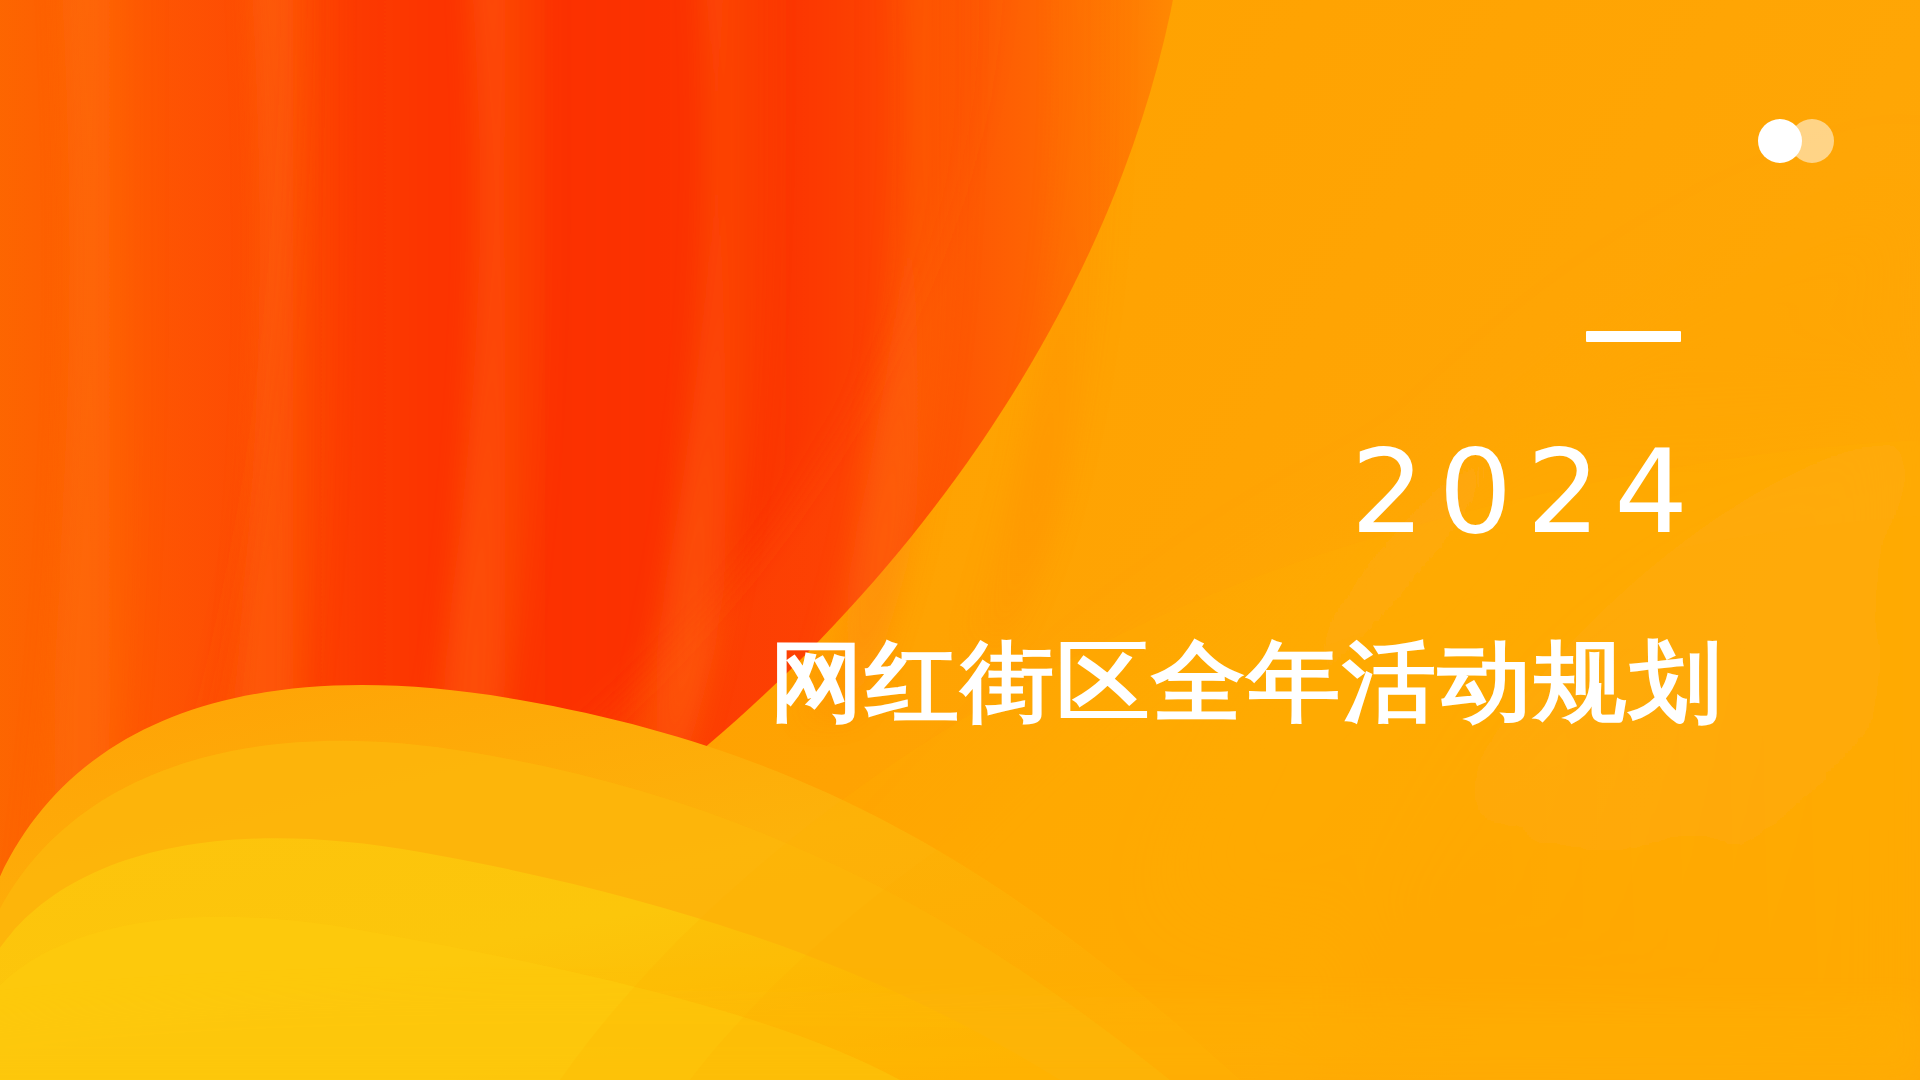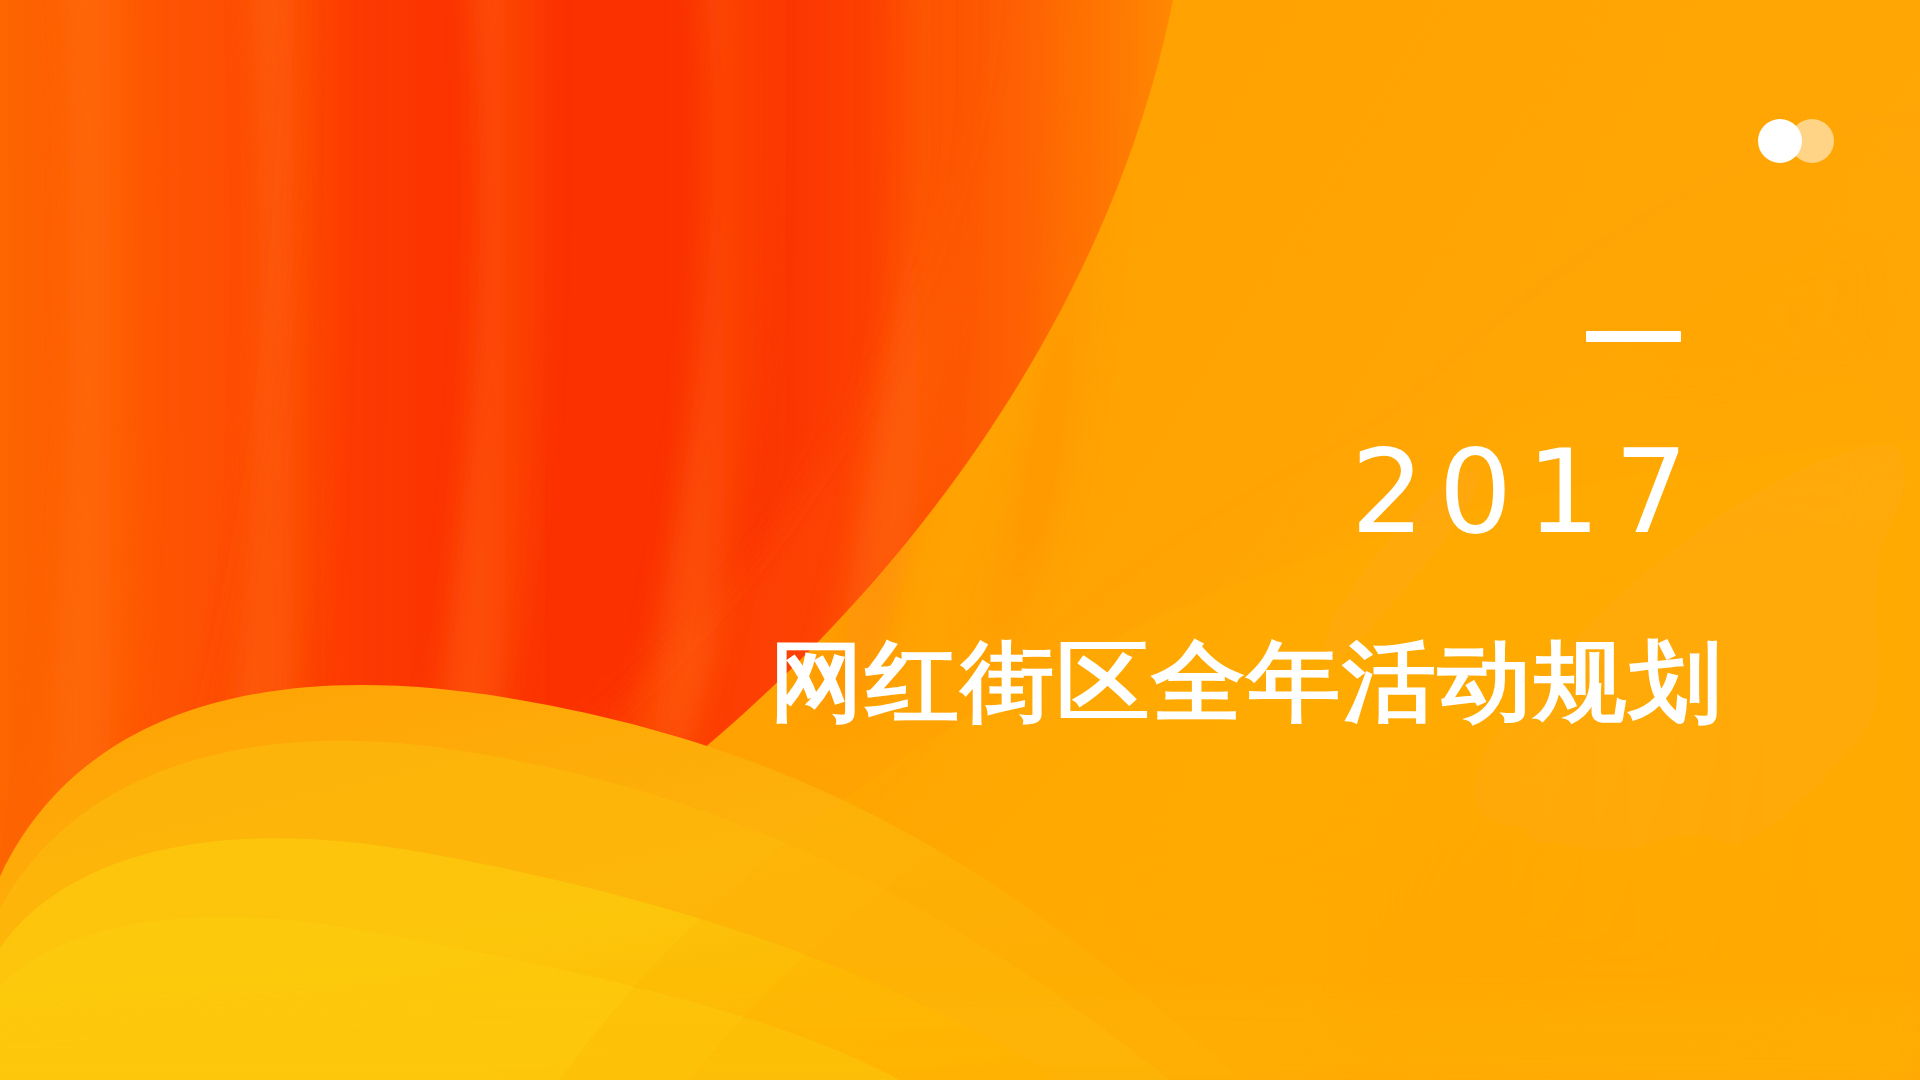--- a/index.html
+++ b/index.html
@@ -231,17 +231,17 @@
     <path d="M-40,1020 C400,960 980,1010 1920,1000 L1920,1080 L-40,1080 Z" fill="#FFC20A" opacity="0.12" filter="url(#soft)"></path>
   </svg>
 
   <div class="dots">
     <span class="dot dot-solid"></span>
     <span class="dot dot-ghost"></span>
   </div>
 
   <div class="rule"></div>
 
-  <div class="year">2017</div>
+  <div class="year">2024</div>
 
   <h1 class="title">网红街区全年活动规划</h1>
 
 </div>
 
 </body></html>

